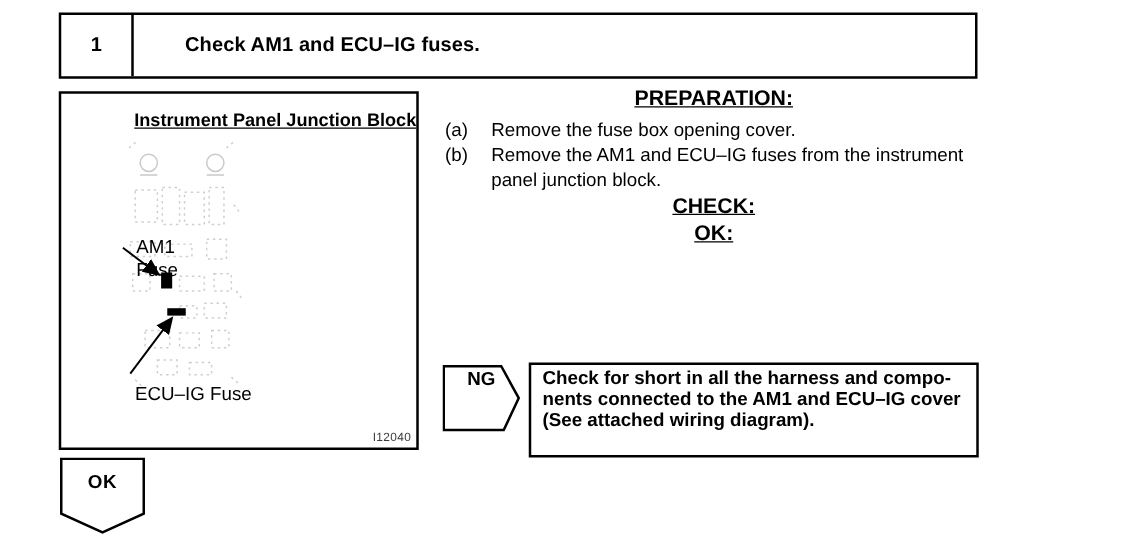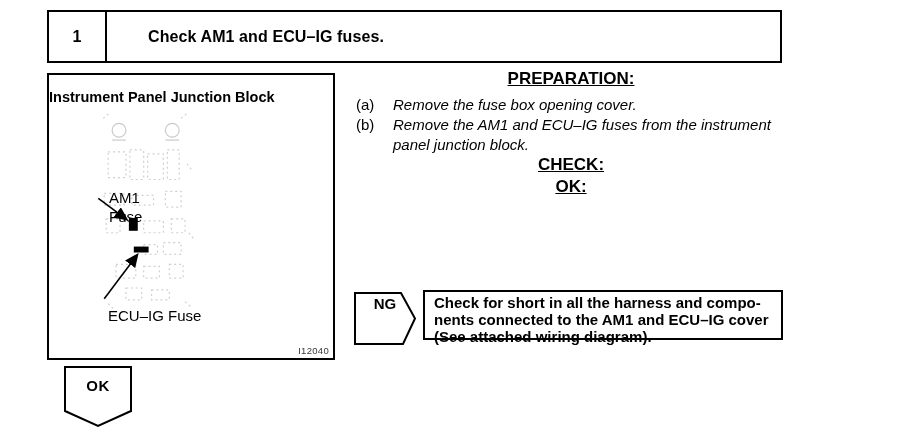--- a/index.html
+++ b/index.html
@@ -21,56 +21,56 @@
   .step-title {
     flex:1; display:flex; align-items:center; padding-left:13px;
     font-weight:bold; font-size:16px; letter-spacing:0.1px;margin-left:28px;
   }
   
   .figure-box {
     position:absolute; left:47px; top:73px; width:288px; height:287px;
     border:2px solid var(--ink); background:#fff;
   }
   .figure-title {
-    position:absolute; left:0; right:0; top:14px; text-align:left;
-    font-weight:bold; font-size:14.5px;
+    position:absolute; left:0; right:0; top:14px; text-align:right;
+    font-weight:bold; font-size:14.5px;text-decoration:underline;
   }
   .figure-svg { position:absolute; left:0; top:0; width:100%; height:100%; }
   .fuse-label { position:absolute; font-size:15px; line-height:19px;margin-left:44px; }
   .label-am1 { left:16px; top:113px; }
   .label-ecuig { left:15px; top:231px; }
   .figure-code {
     position:absolute; right:4px; bottom:2px; font-size:9.5px; color:#3a3a3a;
     letter-spacing:0.3px;
   }
   
   .instructions {
     position:absolute; left:356px; top:69px; width:430px;
     font-size:15px; line-height:20px;
   }
   .inst-heading { font-weight:bold; text-decoration:underline; font-size:17px;text-align:center; }
   .inst-step { display:flex; }
   .inst-step.step-a { margin-top:6px; }
   .inst-marker { width:37px; flex:0 0 37px; }
-  .inst-text { flex:1;font-style:italic; }
+  .inst-text { flex:1; }
   .ok-heading { margin-top:2px; }
   .ok-result { font-weight:bold; margin-left:37px; }
   
   .ng-flag-wrap { position:absolute; left:354px; top:290px; width:63px; height:57px; }
   .ng-flag-label {
     position:absolute; left:12px; top:5px; width:38px; text-align:center;
     font-weight:bold; font-size:15px;
   }
   .ng-box {
-    position:absolute; left:423px; top:290px; width:360px; height:50px;
+    position:absolute; left:423px; top:290px; width:360px; height:76px;
     border:2px solid var(--ink); padding:3px 8px 0 9px;
     font-weight:bold; font-size:15px; line-height:16.8px; background:#fff;
   }
   
-  .ok-flag-wrap { position:absolute; left:64px; top:366px; width:68px; height:62px; }
+  .ok-flag-wrap { position:absolute; left:48px; top:366px; width:68px; height:62px; }
   .ok-flag-label {
     position:absolute; left:0; top:11px; width:68px; text-align:center;
     font-weight:bold; font-size:15px; letter-spacing:0.5px;
   }
   svg { display:block; }
 </style>
 </head>
 <body>
 
 <div class="page">

